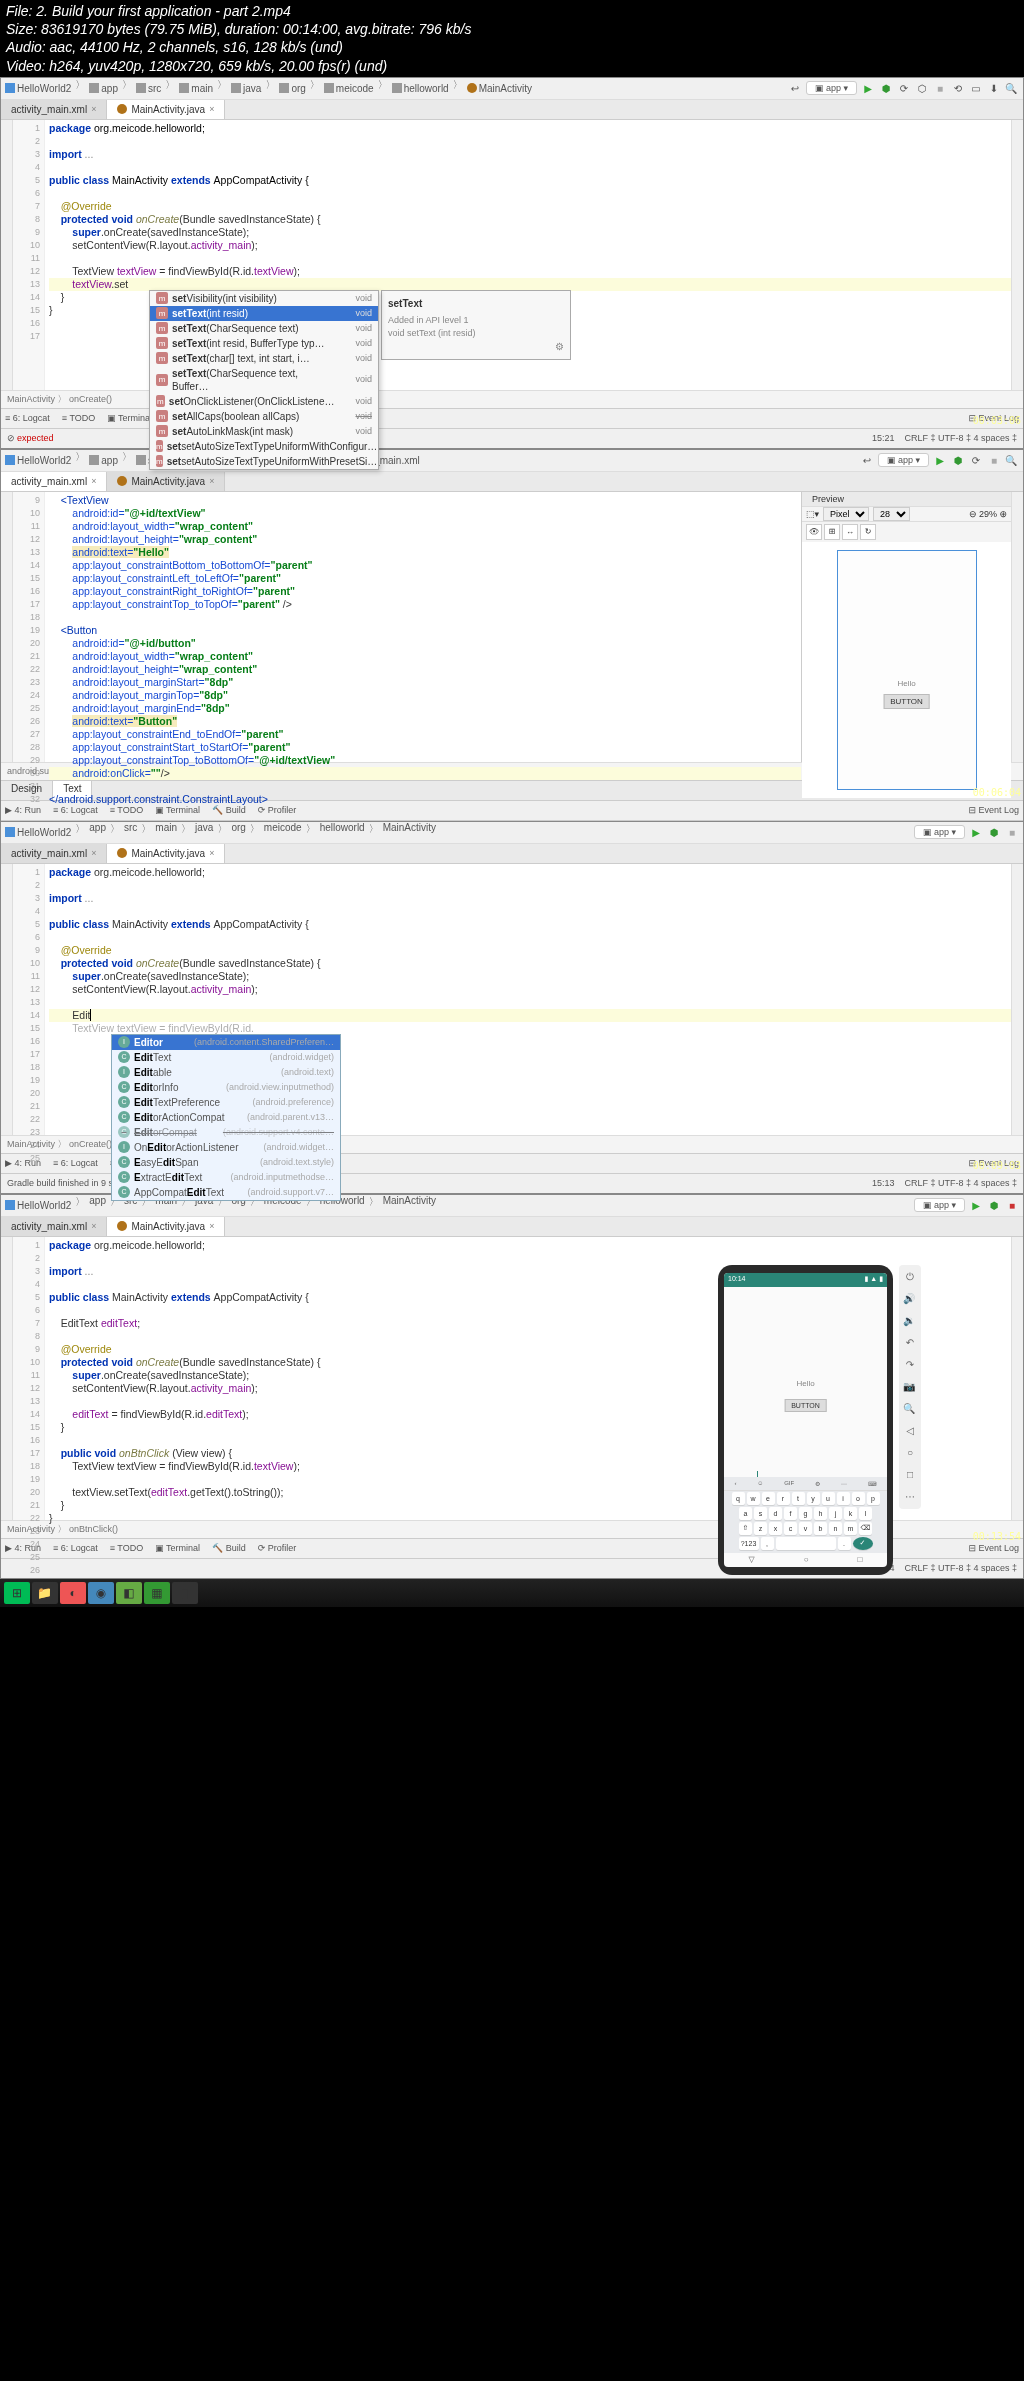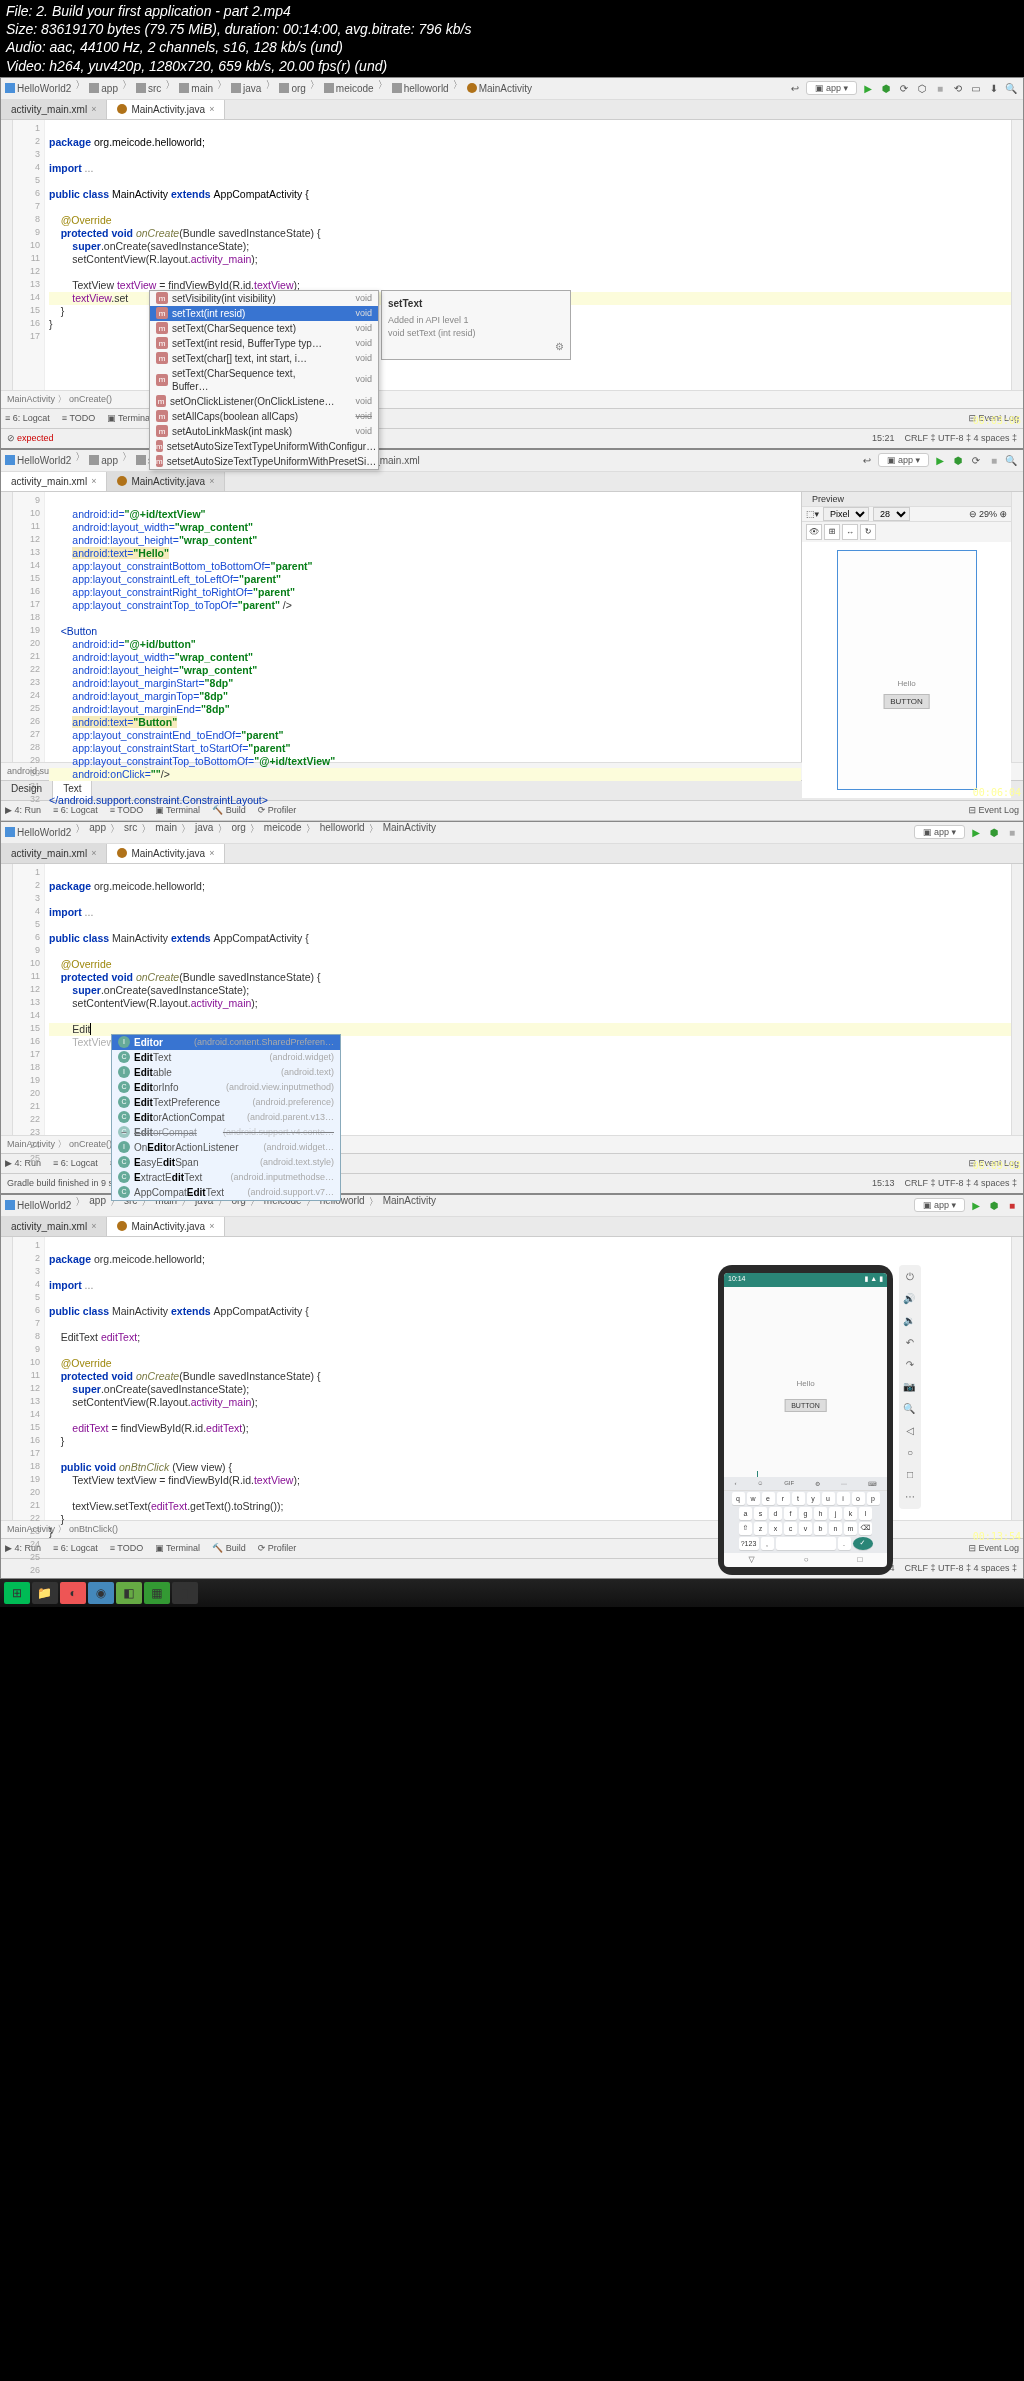--- a/index.html
+++ b/index.html
@@ -27,38 +27,38 @@
 
 .tabs { background: #eaeaea; height: 20px; display: flex; border-bottom: 1px solid #ccc; }
 .tab { padding: 2px 10px; font-size: 10px; display: flex; align-items: center; gap: 4px; border-right: 1px solid #ccc; background: #fff; }
 .tab.inactive { background: #ddd; }
 .tab-close { color: #888; font-size: 9px; }
 
 .editor-area { display: flex; height: calc(100% - 100px); }
 .left-gutter { width: 12px; background: #f0f0f0; border-right: 1px solid #ddd; writing-mode: vertical-rl; font-size: 9px; text-align: center; color: #555; }
 .gutter { width: 32px; background: #f7f7f7; border-right: 1px solid #eee; padding-top: 2px; }
 .gutter .ln { height: 13px; font-size: 9px; color: #aaa; text-align: right; padding-right: 4px; line-height: 13px; }
-.code { flex: 1; background: #fff; font-family: 'Consolas', monospace; font-size: 10.5px; line-height: 13px; padding: 16px 0 0 4px; position: relative; }
+.code { flex: 1; background: #fff; font-family: 'Consolas', monospace; font-size: 10.5px; line-height: 13px; padding: 2px 0 0 4px; position: relative; }
 .code-line { height: 13px; white-space: pre; }
 .kw-blue { color: #0033b3; font-weight: bold; }
 .cls-name { color: #000; }
 .method { color: #7a7a43; font-style: italic; }
 .anno { color: #9e880d; }
 .comment { color: #8c8c8c; }
 .field { color: #871094; }
 .pkg { color: #000; }
 .hl-warn { background: #f6ebbc; }
 .hl-caret { background: #fcfcdb; }
 
 .autocomplete { position: absolute; background: #f7f7f7; border: 1px solid #aaa; box-shadow: 2px 2px 5px rgba(0,0,0,.2); font-size: 10px; z-index: 10; }
 .ac-row { display: flex; padding: 1px 6px; align-items: center; }
 .ac-row.selected { background: #3874d1; color: #fff; }
 .ac-icon { width: 12px; height: 12px; background: #c97f7f; border-radius: 2px; margin-right: 4px; font-size: 8px; display: flex; align-items: center; justify-content: center; color: #fff; }
 .ac-name { flex: 1; }
-.ac-name b { font-weight: normal; }
+.ac-name b { font-weight: bold; }
 .ac-type { color: #888; font-size: 9px; margin-left: 21px; }
 .ac-row.selected .ac-type { color: #ddd; }
 
 .doc-popup { position: absolute; background: #f7f7f7; border: 1px solid #aaa; padding: 6px; font-size: 10px; width: 190px; z-index: 9; }
 .doc-popup .title { font-weight: bold; margin-bottom: 4px; }
 .doc-popup .detail { color: #888; font-size: 9px; }
 
 .breadcrumb { height: 18px; background: #f4f4f4; border-top: 1px solid #ddd; padding: 2px 6px; font-size: 9px; color: #777; display:flex; align-items:center; gap:6px;}
 .bottom-tabs { height: 20px; background: #f0f0f0; border-top: 1px solid #ccc; display: flex; align-items: center; padding: 0 4px; font-size: 9px; gap: 12px; color: #555;}
 .status-bar { height: 20px; background: #f0f0f0; border-top: 1px solid #ccc; display: flex; align-items: center; padding: 0 6px; font-size: 9px; color: #555; }
@@ -401,20 +401,21 @@
         <div class="ln">25</div>
         <div class="ln">26</div>
         <div class="ln">27</div>
         <div class="ln">28</div>
       <div class="ln">29</div>
         <div class="ln">30</div>
         <div class="ln">31</div>
         <div class="ln">32</div>
     </div>
     <div class="code">
+      <div class="code-line">    <span class="xml-tag">&lt;TextView</span></div>
       <div class="code-line">        <span class="xml-attr">android:id=</span><span class="xml-val">"@+id/textView"</span></div>
       <div class="code-line">        <span class="xml-attr">android:layout_width=</span><span class="xml-val">"wrap_content"</span></div>
       <div class="code-line">        <span class="xml-attr">android:layout_height=</span><span class="xml-val">"wrap_content"</span></div>
       <div class="code-line">        <span class="hl-warn"><span class="xml-attr">android:text=</span><span class="xml-val">"Hello"</span></span></div>
       <div class="code-line">        <span class="xml-attr">app:layout_constraintBottom_toBottomOf=</span><span class="xml-val">"parent"</span></div>
       <div class="code-line">        <span class="xml-attr">app:layout_constraintLeft_toLeftOf=</span><span class="xml-val">"parent"</span></div>
       <div class="code-line">        <span class="xml-attr">app:layout_constraintRight_toRightOf=</span><span class="xml-val">"parent"</span></div>
       <div class="code-line">        <span class="xml-attr">app:layout_constraintTop_toTopOf=</span><span class="xml-val">"parent"</span> /&gt;</div>
       <div class="code-line"></div>
       <div class="code-line">    <span class="xml-tag">&lt;Button</span></div>

